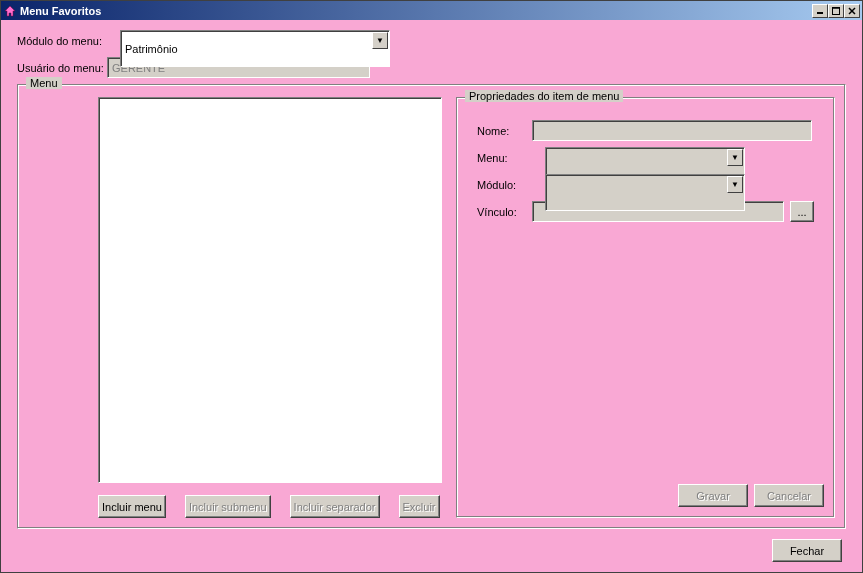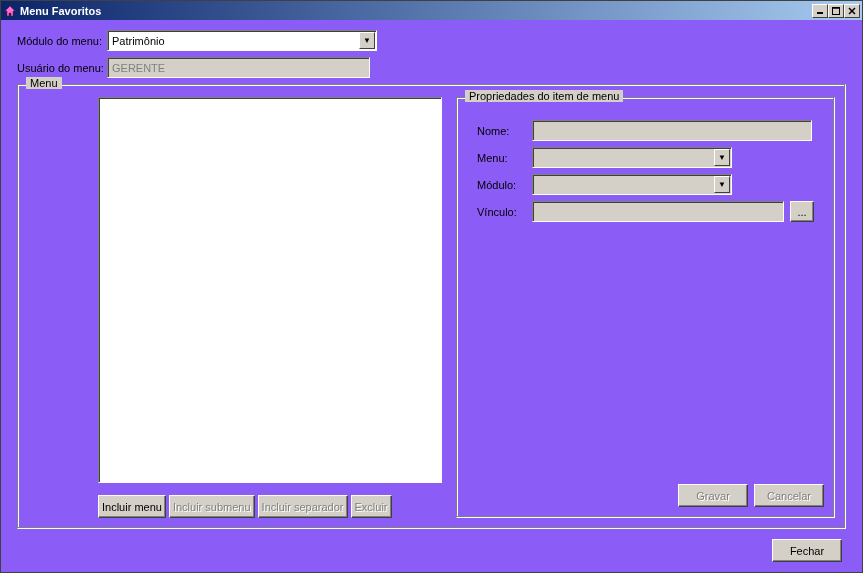--- a/index.html
+++ b/index.html
@@ -9,21 +9,21 @@
   font-family: Tahoma, Arial, sans-serif;
   font-size: 11px;
   background: #d4d0c8;
   width: 863px;
   height: 573px;
   overflow: hidden;
 }
 .window {
   width: 863px;
   height: 573px;
-  background: #8b5cf6;
+  background: #f9a8d4;
   border: 1px solid #404040;
   display: flex;
   flex-direction: column;
 }
 .titlebar {
   height: 19px;
   background: linear-gradient(to right, #0a246a, #a6caf0);
   color: #fff;
   display: flex;
   align-items: center;
@@ -71,28 +71,29 @@
 .form-row label {
   width: 90px;
   text-align: left;
 }
 .combo {
   position: relative;
   display: inline-block;
   height: 21px;
 }
 .combo input {
-  height: 21px;
+  height: 37px;
   border: 1px solid;
   border-color: #808080 #fff #fff #808080;
   background: #fff;
   padding: 2px 20px 2px 4px;
   font-family: inherit;
   font-size: 11px;
   box-shadow: inset 1px 1px 0 #404040;
+  margin-left: 13px;
 }
 .combo .combo-btn {
   position: absolute;
   right: 2px;
   top: 2px;
   width: 16px;
   height: 17px;
   background: #d4d0c8;
   border: 1px solid;
   border-color: #fff #404040 #404040 #fff;
@@ -153,21 +154,21 @@
   flex: 1;
   background: #fff;
   border: 1px solid;
   border-color: #808080 #fff #fff #808080;
   box-shadow: inset 1px 1px 0 #404040;
   margin-bottom: 12px;
   height: 340px;
 }
 .button-row {
   display: flex;
-  gap: 3px;
+  gap: 19px;
 }
 .btn {
   background: #d4d0c8;
   border: 1px solid;
   border-color: #fff #404040 #404040 #fff;
   box-shadow: inset -1px -1px 0 #808080;
   padding: 4px 3px;
   font-family: inherit;
   font-size: 11px;
   cursor: pointer;

